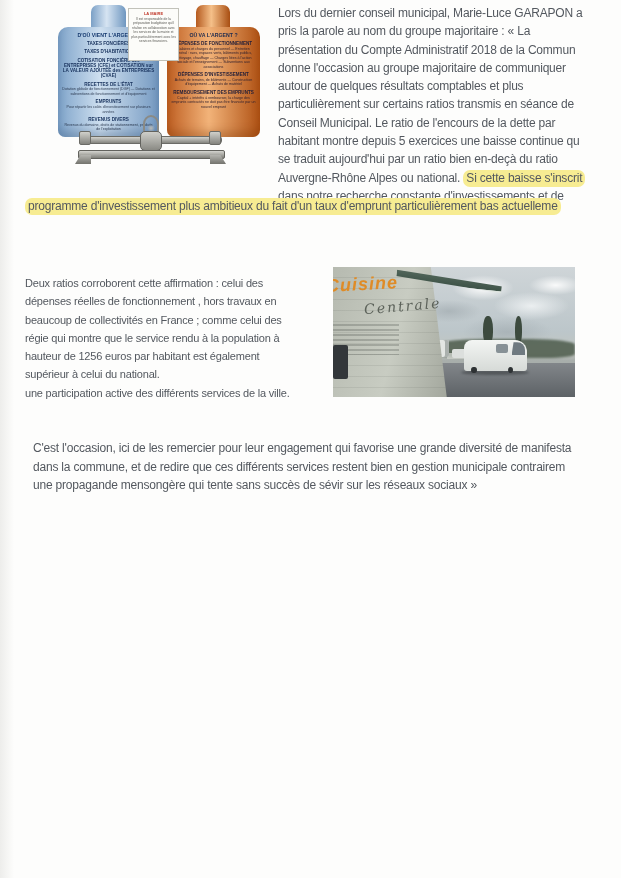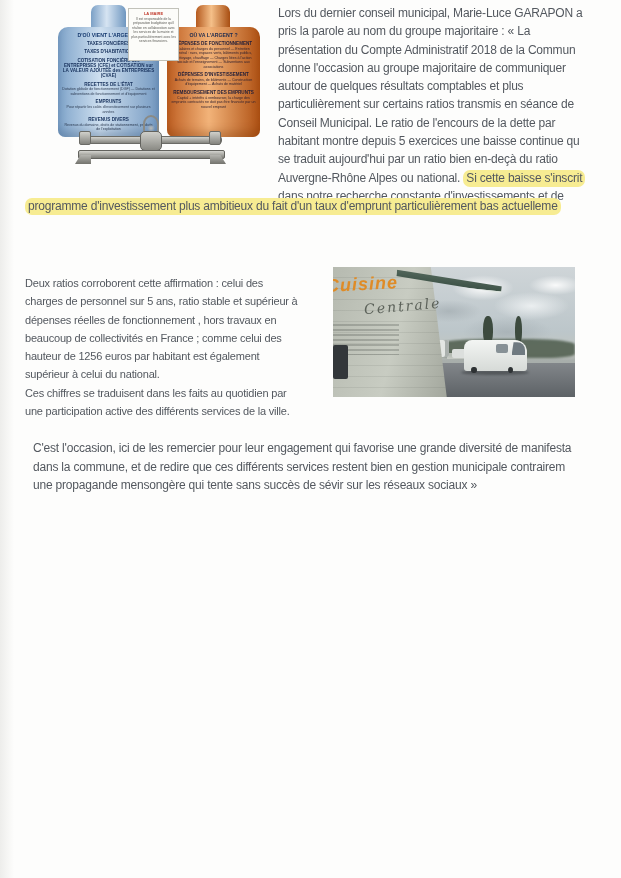--- a/index.html
+++ b/index.html
@@ -180,26 +180,25 @@
     <div class="tline">dans notre recherche constante d'investissements et de</div>
   </div>
 
   <div class="txt full-block">
     <div class="tline"><span class="hl">programme d'investissement plus ambitieux du fait d'un taux d'emprunt particulièrement bas actuelleme</span></div>
   </div>
 
   <div class="txt col-left">
     <div>
         <div class="tline">Deux ratios corroborent cette affirmation : celui des</div>
-        <div class="tline">charges de personnel sur 5 ans, ratio stable et supérieur à</div>
         <div class="tline">dépenses réelles de fonctionnement , hors travaux en</div>
         <div class="tline">beaucoup de collectivités en France ; comme celui des</div>
+        <div class="tline">régie qui montre que le service rendu à la population à</div>
         <div class="tline">hauteur de 1256 euros par habitant est également</div>
         <div class="tline">supérieur à celui du national.</div>
-        <div class="tline">Ces chiffres se traduisent dans les faits au quotidien par</div>
         <div class="tline">une participation active des différents services de la ville.</div>
       </div>
   </div>
 
   <div class="photo">
     <div class="clouds"></div>
     <div class="tree-line"></div>
     <div class="poplar p1"></div>
     <div class="poplar p2"></div>
     <div class="road"></div>

